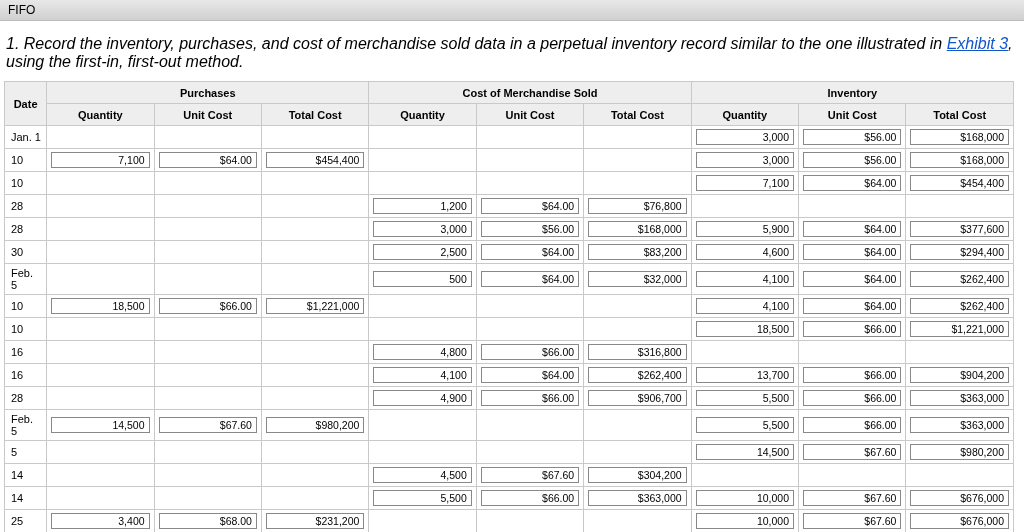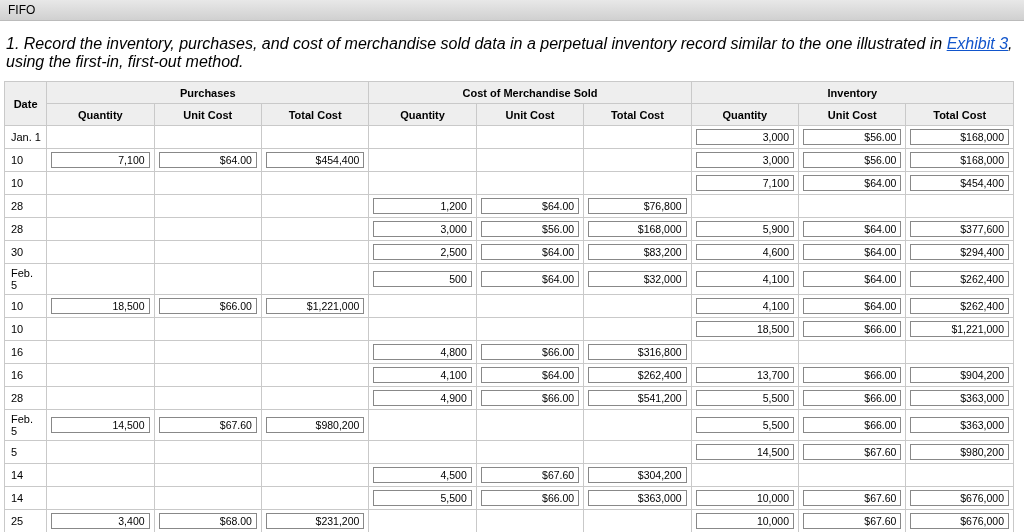--- a/index.html
+++ b/index.html
@@ -349,21 +349,21 @@
           <td class="valcell"></td>
           <td class="valcell"></td>
           <td class="valcell"></td>
           <td class="valcell">
             <span class="field">4,900</span>
           </td>
           <td class="valcell">
             <span class="field">$66.00</span>
           </td>
           <td class="valcell">
-            <span class="field">$541,200</span>
+            <span class="field">$906,700</span>
           </td>
           <td class="valcell">
             <span class="field">5,500</span>
           </td>
           <td class="valcell">
             <span class="field">$66.00</span>
           </td>
           <td class="valcell">
             <span class="field">$363,000</span>
           </td>

